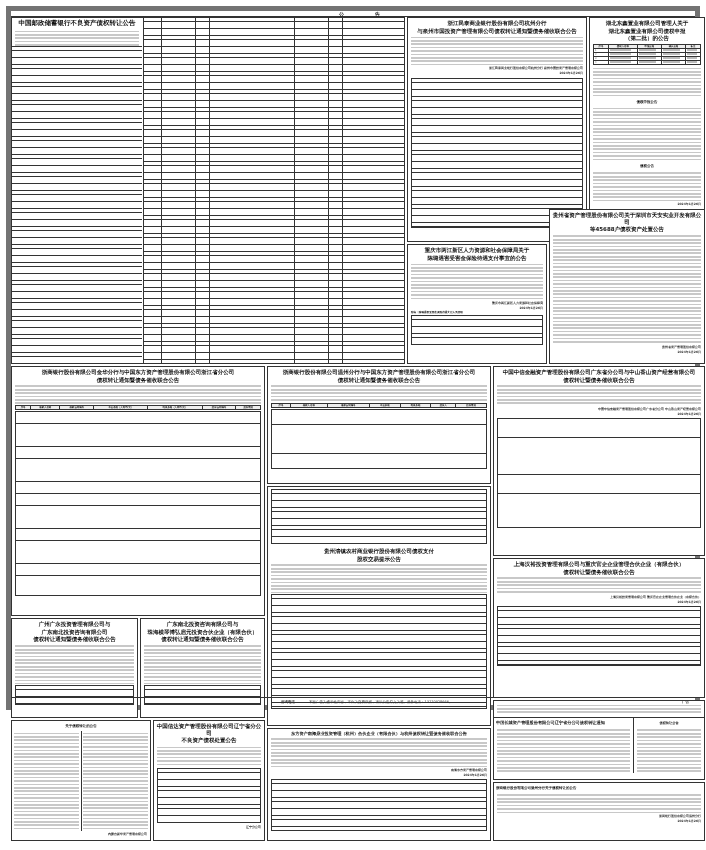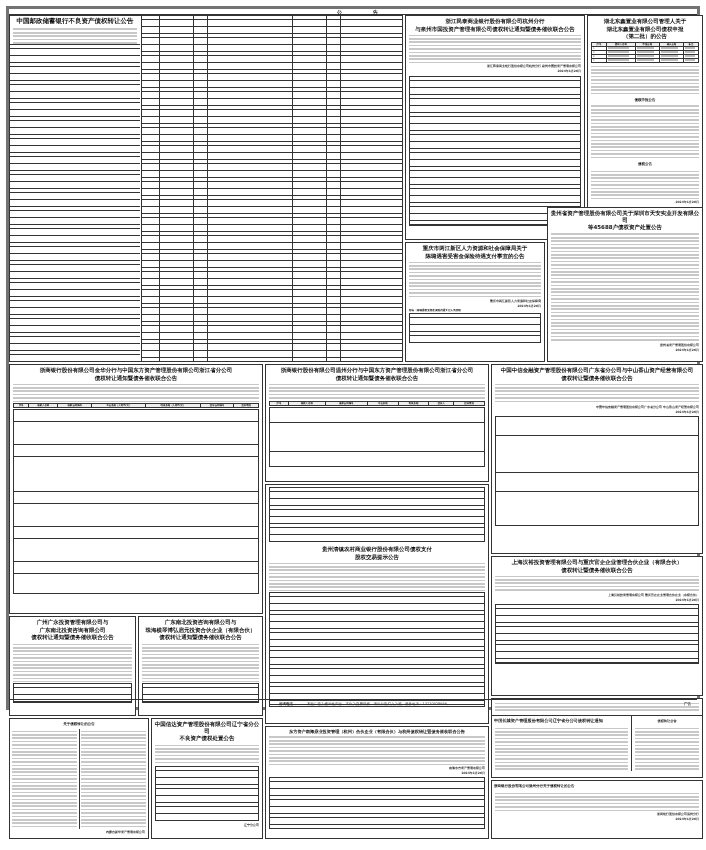--- a/index.html
+++ b/index.html
@@ -1,17 +1,17 @@
 <!DOCTYPE html>
 <html><head>
 <meta charset="utf-8">
 <style>
 *{box-sizing:border-box;margin:0;padding:0}
 body{width:706px;height:850px;background:#fff;font-family:"DejaVu Sans",sans-serif;color:#222;overflow:hidden;position:relative}
-.page{position:absolute;left:6px;top:6px;width:694px;height:704px;border:3px solid #737373}
+.page{position:absolute;left:6px;top:6px;width:694px;height:704px;border:5px solid #737373}
 .hdr{position:absolute;left:0;top:0;width:100%;height:6px;border-bottom:1px solid #333;font-size:5px;line-height:6px}
 .hdr span{position:absolute;top:0;font-weight:bold}
 .box{position:absolute;border:1px solid #333;overflow:hidden;background:#fff}
 .title{font-weight:bold;text-align:center;font-size:5.5px;line-height:6.5px;padding:2px 2px 1px;color:#111}
 .title.big{font-size:6.5px;line-height:7.5px}
 .txt{font-size:2.6px;line-height:3.4px;color:#666;padding:0 3px;text-align:justify;word-break:break-all}
 .sig{font-size:3px;line-height:4px;color:#333;text-align:right;padding:1px 3px;font-weight:bold}
 table{border-collapse:collapse;width:100%}
 td,th{border:0.6px solid #333;font-size:2.4px;line-height:3px;color:#555;padding:0 1px;overflow:hidden;white-space:nowrap}
 th{background:#eee;color:#222}

